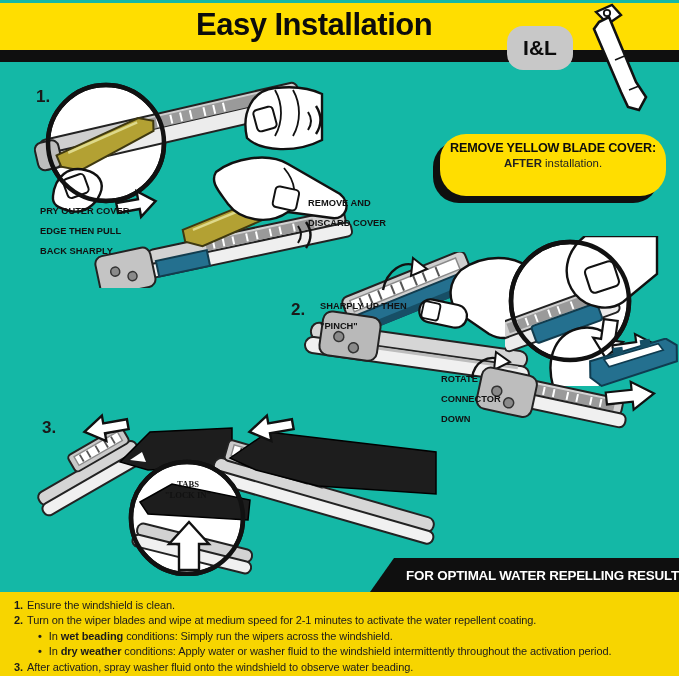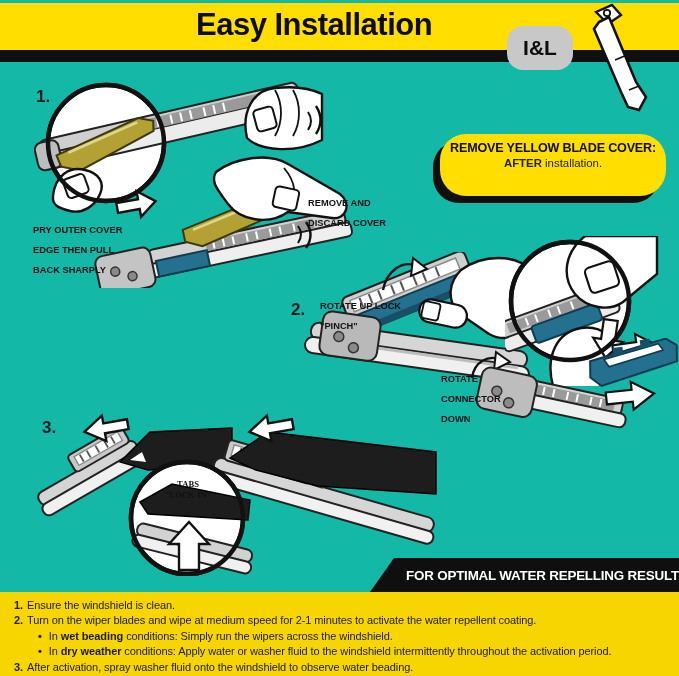--- a/index.html
+++ b/index.html
@@ -101,21 +101,21 @@
       <path d="M268,12 C276,26 276,44 268,58" fill="none" stroke="#111" stroke-width="1.8"></path>
       <rect x="230" y="30" width="20" height="22" rx="4" transform="rotate(-15 240 41)" fill="#fff" stroke="#111" stroke-width="2"></rect>
     </g>
     <g fill="none" stroke="#111">
       <path d="M291,28 q9,14 0,28" stroke-width="2.4"></path>
       <path d="M283,34 q6,9 0,18" stroke-width="2"></path>
     </g>
     <circle cx="81" cy="65" r="58" fill="none" stroke="#111" stroke-width="4.5"></circle>
   </svg>
 
-  <div class="abs ml" style="left:33px;top:201px;margin-top:19px;">PRY OUTER COVER
+  <div class="abs ml" style="left:40px;top:201px;">PRY OUTER COVER
 EDGE THEN PULL
 BACK SHARPLY</div>
 
   <svg class="abs" style="left:88px;top:156px;" width="280" height="132" viewBox="0 0 280 132">
     <g transform="rotate(-10 40 50)">
       <polygon points="29,45 51,45 51,37 68,50 51,63 51,55 29,55" fill="#fff" stroke="#111" stroke-width="2.4"></polygon>
     </g>
     <g transform="rotate(-12 120 100)">
       <rect x="62" y="82" width="200" height="16" rx="5" fill="#d2d2d2" stroke="#222" stroke-width="2"></rect>
       <rect x="58" y="96" width="208" height="14" rx="5" fill="#efefef" stroke="#222" stroke-width="2"></rect>
@@ -148,21 +148,21 @@
     <g fill="none" stroke="#111">
       <path d="M218,66 q9,13 0,26" stroke-width="2.4"></path>
       <path d="M210,70 q6,8 0,17" stroke-width="2"></path>
     </g>
   </svg>
 
   <div class="abs ml" style="left:308px;top:193px;">REMOVE AND
 DISCARD COVER</div>
 
   <div class="abs stepnum" style="left:291px;top:300px;">2.</div>
-  <div class="abs ml" style="left:320px;top:296px;">ROTATE UP LOCK
+  <div class="abs ml" style="left:320px;top:296px;">SHARPLY UP THEN
 "PINCH"</div>
 
   <svg class="abs" style="left:293px;top:252px;" width="250" height="150" viewBox="0 0 250 150">
     <g transform="rotate(8 120 100)">
       <rect x="16" y="84" width="218" height="17" rx="8" fill="#d6d6d6" stroke="#222" stroke-width="2"></rect>
       <rect x="12" y="99" width="226" height="16" rx="8" fill="#f0f0f0" stroke="#222" stroke-width="2"></rect>
       <path d="M30,101 L226,101" stroke="#bdbdbd" stroke-width="3" fill="none"></path>
     </g>
     <g transform="rotate(-22 80 90)">
       <rect x="66" y="38" width="132" height="23" rx="6" fill="#cfcfcf" stroke="#222" stroke-width="2"></rect>

